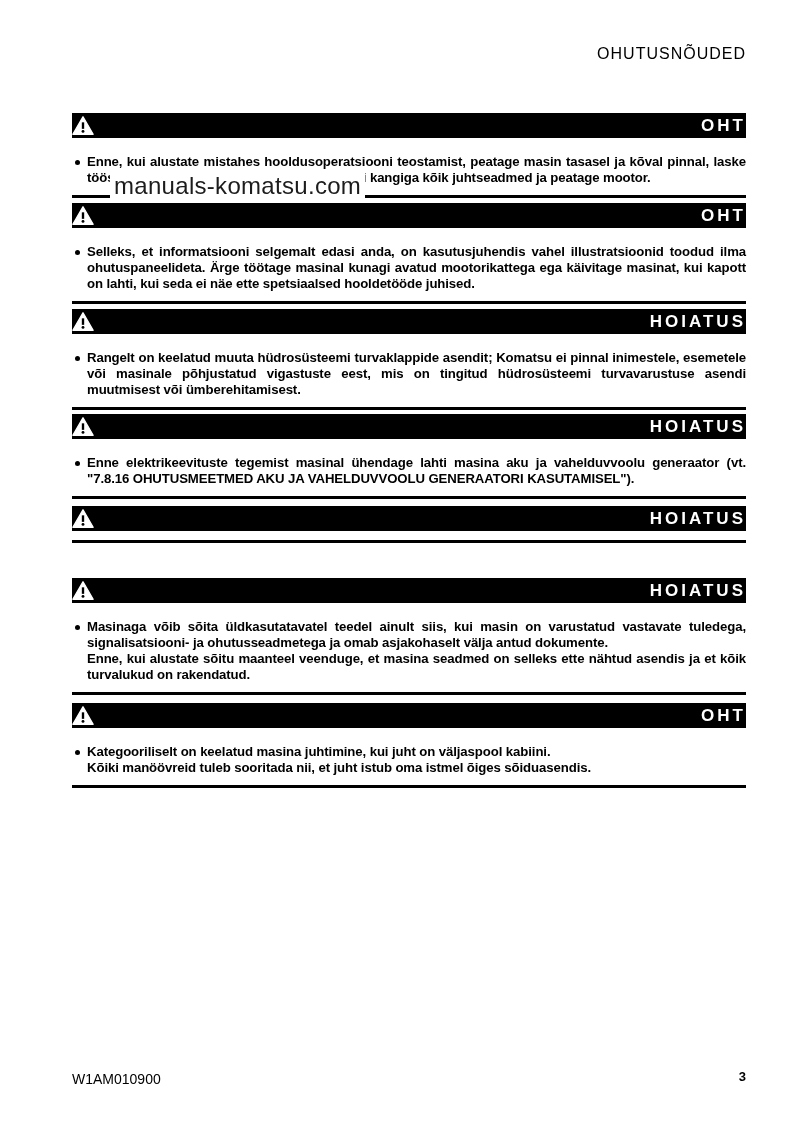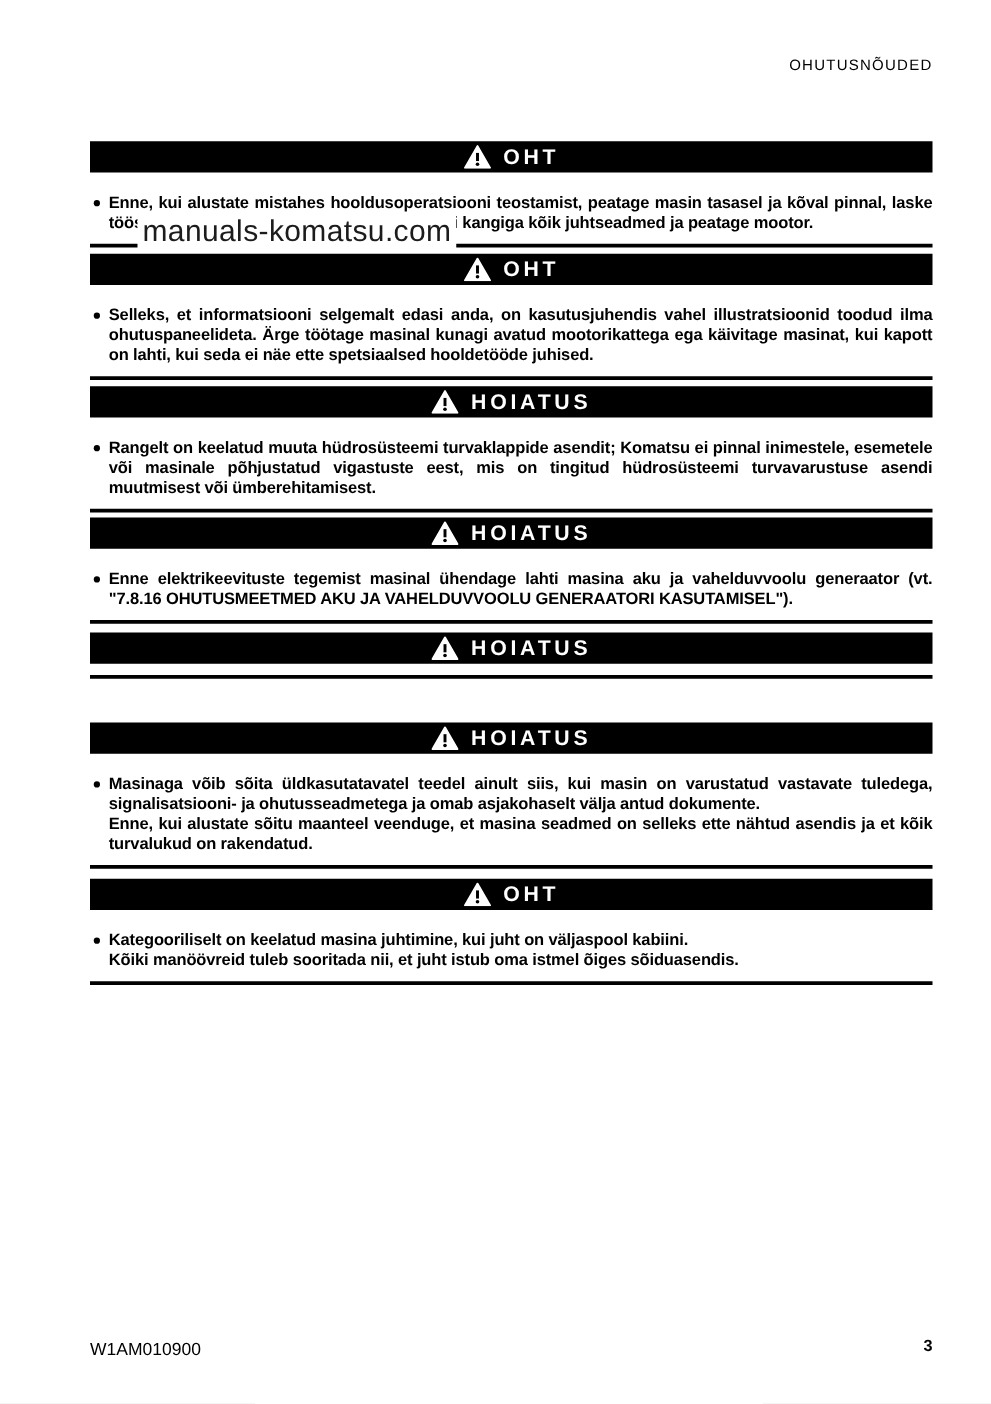--- a/index.html
+++ b/index.html
@@ -10,35 +10,35 @@
     background: #ffffff;
     margin: 0 auto;
     font-family: "Liberation Sans", "DejaVu Sans", sans-serif;
     color: #000;
     overflow: hidden;
   }
   .header-label {
     position: absolute;
     top: 45px;
     right: 47px;
-    font-size: 12px;
+    font-size: 16px;
     letter-spacing: 1px;
     color: #000;
   }
   .section {
     position: absolute;
     left: 72px;
     width: 674px;
   }
   .banner {
     height: 25px;
     background: #000;
     display: flex;
     align-items: center;
-    justify-content: center;
+    justify-content: space-between;
     gap: 10px;
   }
   .tri-icon { display: inline-flex; margin-top: -1px; }
   .banner-label {
     color: #fff;
     font-weight: bold;
     font-size: 17px;
     letter-spacing: 3px;
     line-height: 1;
   }

